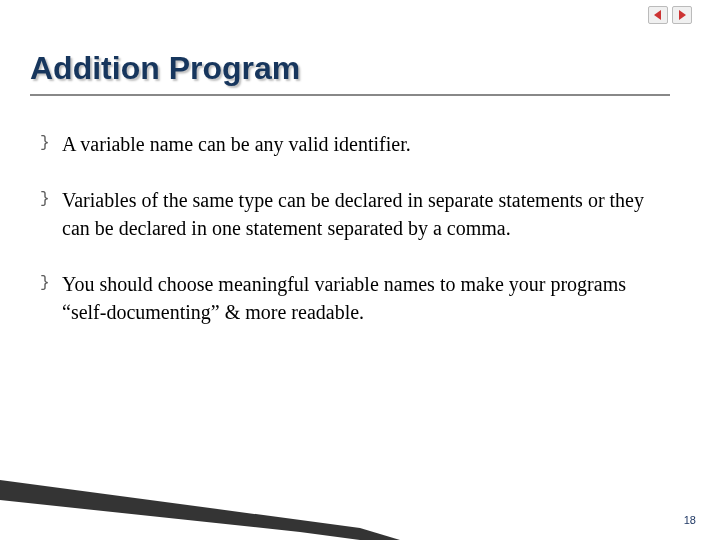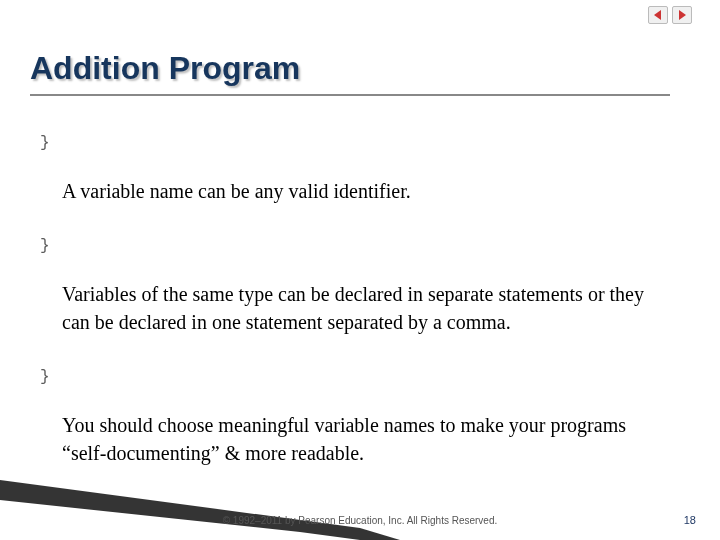--- a/index.html
+++ b/index.html
@@ -46,21 +46,20 @@
     font-family: 'Courier New', monospace;
     font-size: 16px;
     line-height: 26px;
     color: #5a5a5a;
   }
   .bullet-text {
     flex: 1 1 auto;
     font-size: 20px;
     line-height: 28px;
     color: #000;
-    margin-top: 47px;
   }
 
   .bottom-accent {
     position: absolute;
     left: 0;
     bottom: 0;
     width: 400px;
     height: 60px;
     pointer-events: none;
   }
@@ -118,16 +117,15 @@
       <div class="bullet-glyph">}</div>
       <div class="bullet-text">You should choose meaningful variable names to make your programs “self-documenting” &amp; more readable.</div>
     </div>
   </div>
 
   <svg class="bottom-accent" viewBox="0 0 400 60" preserveAspectRatio="none">
     <polygon points="0,60 0,0 360,48 400,60" fill="#111" opacity="0.85"></polygon>
     <polygon points="0,60 0,20 300,52 360,60" fill="#fff"></polygon>
   </svg>
 
-  <div class="copyright">© 1992–2011 by Pearson Education, Inc. All Rights Reserved.</div>
   <div class="page-number">18</div>
 
 </div>
 
 </body></html>

